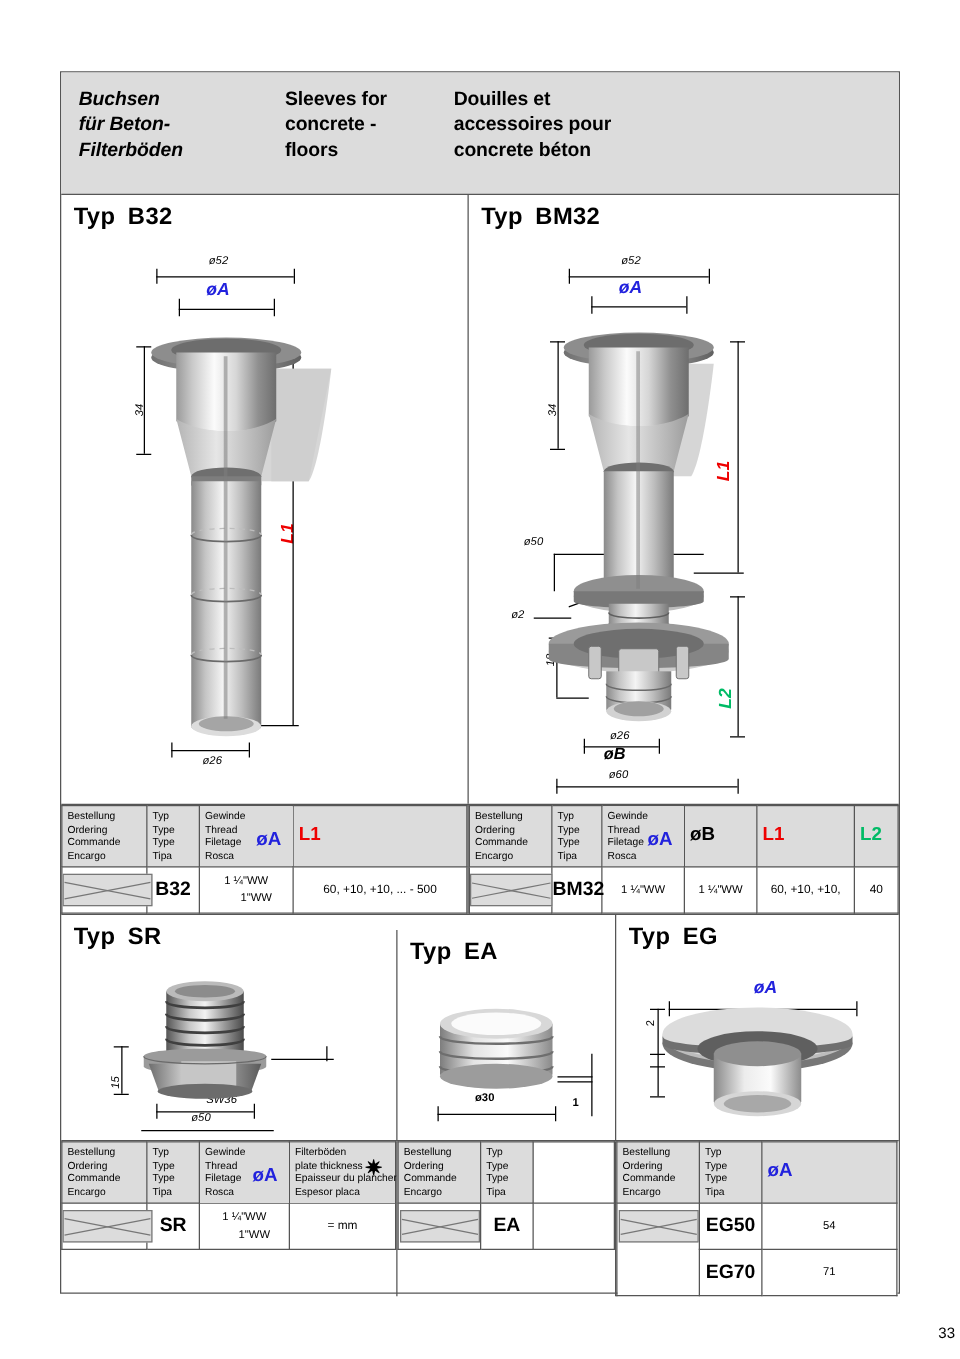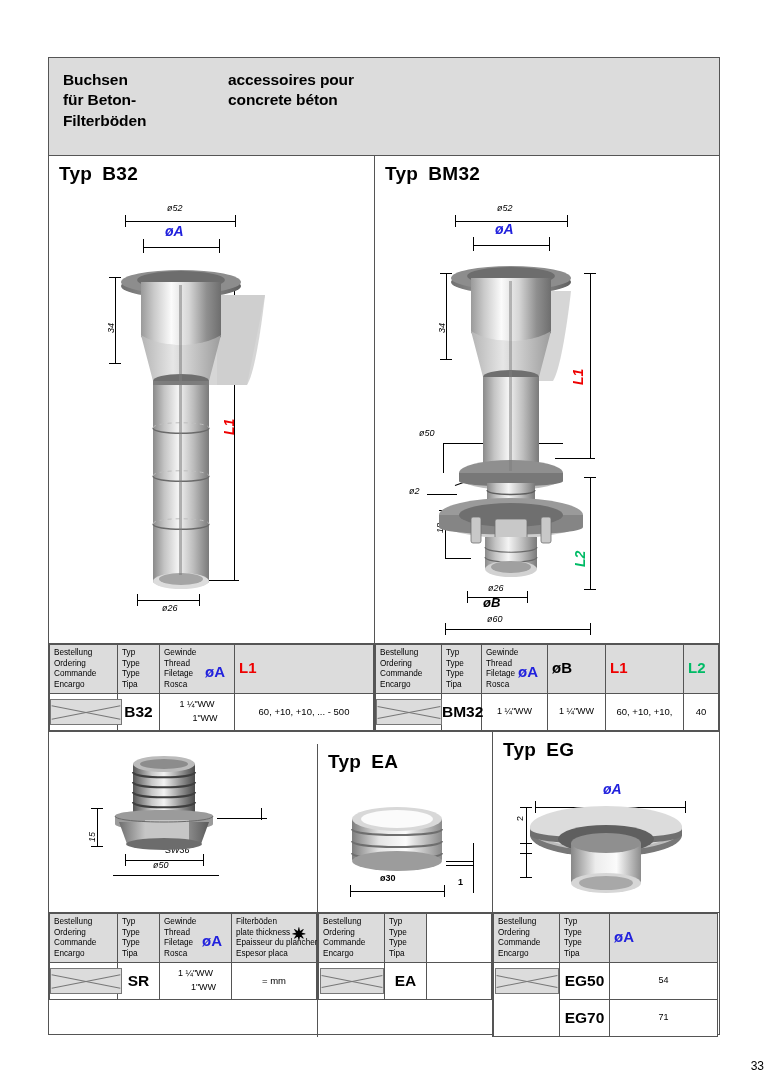--- a/index.html
+++ b/index.html
@@ -10,21 +10,21 @@
 
   
   #page{position:absolute;left:48px;top:57px;width:672px;height:978px;
         border:1px solid #555;box-sizing:border-box;background:#fff;}
 
   
   .hdr{display:flex;background:#dcdcdc;border-bottom:1px solid #555;
        box-sizing:border-box;height:98px;}
   .hdr .cell{padding:12px 4px 0 14px;box-sizing:border-box;
              font-size:15.5px;font-weight:bold;line-height:1.32;letter-spacing:-.1px;}
-  .hdr .c1{width:165px;} .hdr .c2{width:135px;}
+  .hdr .c1{width:165px;font-style:italic;} .hdr .c2{width:135px;}
   .hdr .c3{width:200px;} .hdr .c4{width:172px;}
 
   
   .band{display:flex;}
   .panel{position:relative;box-sizing:border-box;}
   .panel + .panel{border-left:1px solid #555;}
   .typ{font-size:19px;font-weight:bold;letter-spacing:.3px;
        padding:7px 0 0 10px;}
   .typ .t-lbl{margin-right:10px;}
 
@@ -80,21 +80,27 @@
 <body>
 
 <div id="page">
 
   <div class="hdr">
     <div class="cell c1">
       <div>Buchsen</div>
       <div>für Beton-</div>
       <div>Filterböden</div>
     </div>
+    <div class="cell c2">
+      <div>Sleeves for</div>
+      <div>concrete -</div>
+      <div>floors</div>
+    </div>
     <div class="cell c3">
+      <div>Douilles et</div>
       <div>accessoires pour</div>
       <div>concrete béton</div>
     </div>
   </div>
 
   <div class="band" style="height:487px;border-bottom:1px solid #555;">
 
     <div class="panel" style="width:325px;">
       <div class="typ">
         <span class="t-lbl">Typ</span><span>B32</span>
@@ -428,20 +434,23 @@
           <td class="val">40</td>
         </tr>
       </tbody>
         </table>
     </div>
   </div>
 
   <div class="band" style="height:180px;border-bottom:1px solid #555;">
 
     <div class="panel" style="width:268px;">
+      <div class="typ">
+        <span class="t-lbl">Typ</span><span>SR</span>
+      </div>
       <div class="drawing" style="height:148px;">
 
         <div class="dimv" style="left:38px;top:110px;">15</div>
         <div class="vline" style="left:48px;top:76px;height:38px;"></div>
         <div class="hline" style="left:42px;top:76px;width:12px;"></div>
         <div class="hline" style="left:42px;top:114px;width:12px;"></div>
 
         <div class="dim" style="left:116px;top:113px;">SW36</div>
         <div class="hline" style="left:76px;top:128px;width:78px;"></div>
         <div class="vline" style="left:76px;top:122px;height:12px;"></div>

